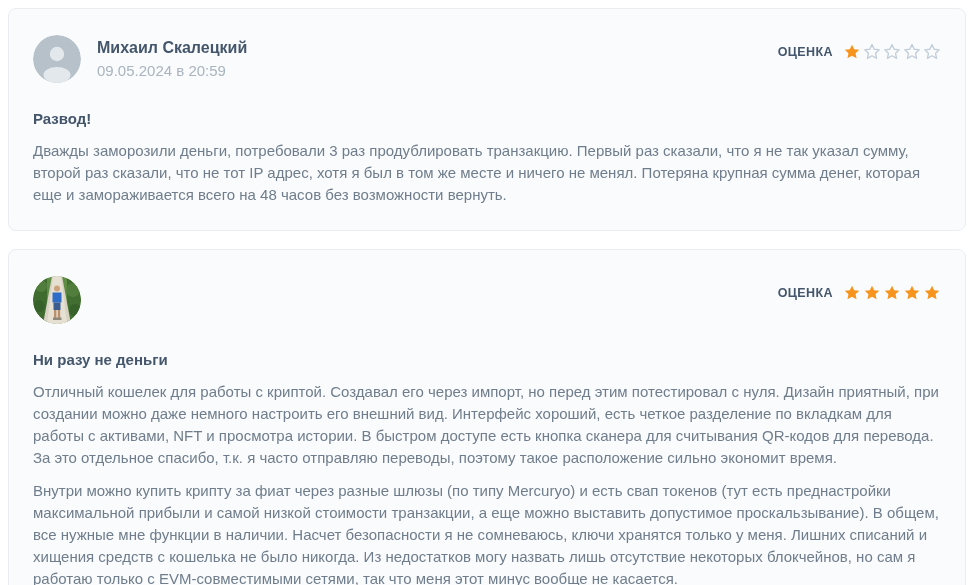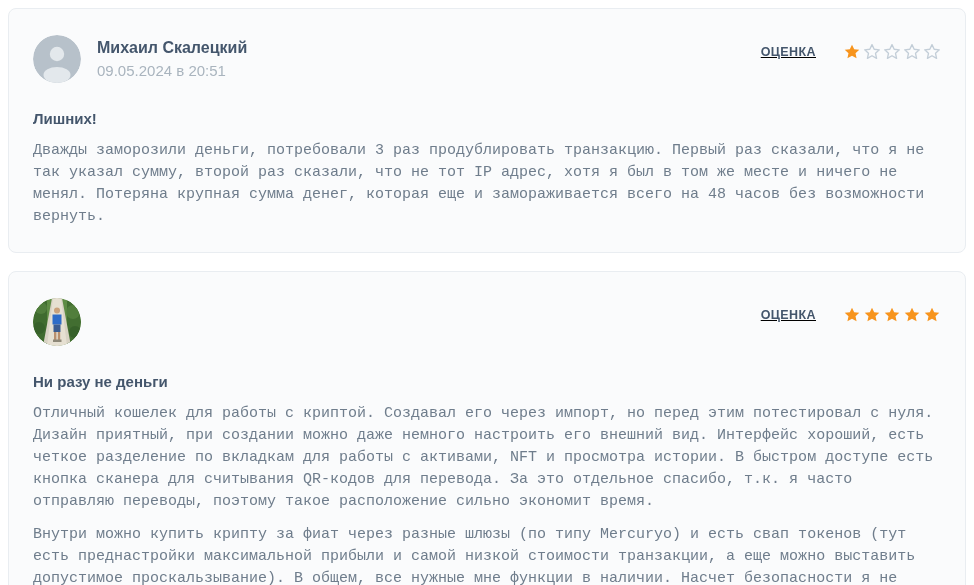--- a/index.html
+++ b/index.html
@@ -36,40 +36,39 @@
     color: #44566c;
     margin-bottom: 5px;
   }
   .user-date {
     font-size: 15px;
     color: #a9b4be;
   }
   .rating-block {
     display: flex;
     align-items: center;
-    gap: 27px;
+    gap: 10px;
     margin-top: 8px;
-    text-decoration: underline;
   }
   .rating-label {
     font-size: 12.5px;
     font-weight: 700;
     letter-spacing: 0.4px;
     color: #44566c;
     text-transform: uppercase;
   }
   .stars { display: flex; align-items: center; gap: 2px; }
   .stars svg { display: block; }
   .review-title {
     font-size: 15px;
     font-weight: 700;
     color: #44566c;
     margin-top: 27px;
   }
-  .review-body { margin-top: 13px; font-family: Liberation Mono, monospace; }
+  .review-body { margin-top: 13px; }
   .review-body p {
     font-size: 15px;
     line-height: 22px;
     color: #6f7d8c;
   }
   .review-body p + p { margin-top: 11px; }
 </style>
 </head>
 <body>
 
@@ -80,21 +79,21 @@
       <div class="user-block">
         <div class="avatar">
           <svg width="48" height="48" viewBox="0 0 48 48">
             <circle cx="24" cy="24" r="24" fill="#b7c1ca"></circle>
             <circle cx="24" cy="19" r="7.2" fill="#e3e8ec"></circle>
             <ellipse cx="24" cy="40" rx="13.5" ry="8" fill="#e3e8ec"></ellipse>
           </svg>
         </div>
         <div>
           <div class="user-name">Михаил Скалецкий</div>
-          <div class="user-date">09.05.2024 в 20:51</div>
+          <div class="user-date">09.05.2024 в 20:59</div>
         </div>
       </div>
       <div class="rating-block">
         <span class="rating-label">ОЦЕНКА</span>
         <span class="stars">
             <svg width="18" height="18" viewBox="0 0 24 24">
               <path d="M12 2.2 L14.9 8.3 L21.7 9.1 L16.7 13.7 L18.1 20.4 L12 17 L5.9 20.4 L7.3 13.7 L2.3 9.1 L9.1 8.3 Z" fill="#f7941d" stroke="#f7941d" stroke-width="0" stroke-linejoin="round"></path>
             </svg>
             <svg width="18" height="18" viewBox="0 0 24 24">
               <path d="M12 2.2 L14.9 8.3 L21.7 9.1 L16.7 13.7 L18.1 20.4 L12 17 L5.9 20.4 L7.3 13.7 L2.3 9.1 L9.1 8.3 Z" fill="none" stroke="#c3ced8" stroke-width="1.8" stroke-linejoin="round"></path>
@@ -104,21 +103,21 @@
             </svg>
             <svg width="18" height="18" viewBox="0 0 24 24">
               <path d="M12 2.2 L14.9 8.3 L21.7 9.1 L16.7 13.7 L18.1 20.4 L12 17 L5.9 20.4 L7.3 13.7 L2.3 9.1 L9.1 8.3 Z" fill="none" stroke="#c3ced8" stroke-width="1.8" stroke-linejoin="round"></path>
             </svg>
             <svg width="18" height="18" viewBox="0 0 24 24">
               <path d="M12 2.2 L14.9 8.3 L21.7 9.1 L16.7 13.7 L18.1 20.4 L12 17 L5.9 20.4 L7.3 13.7 L2.3 9.1 L9.1 8.3 Z" fill="none" stroke="#c3ced8" stroke-width="1.8" stroke-linejoin="round"></path>
             </svg>
           </span>
       </div>
     </div>
-    <div class="review-title">Лишних!</div>
+    <div class="review-title">Развод!</div>
     <div class="review-body">
       <p>Дважды заморозили деньги, потребовали 3 раз продублировать транзакцию. Первый раз сказали, что я не так указал сумму, второй раз сказали, что не тот IP адрес, хотя я был в том же месте и ничего не менял. Потеряна крупная сумма денег, которая еще и замораживается всего на 48 часов без возможности вернуть.</p>
     </div>
   </div>
 
   <div class="review-card">
     <div class="card-header">
       <div class="user-block">
         <div class="avatar">
           <svg width="48" height="48" viewBox="0 0 48 48">

